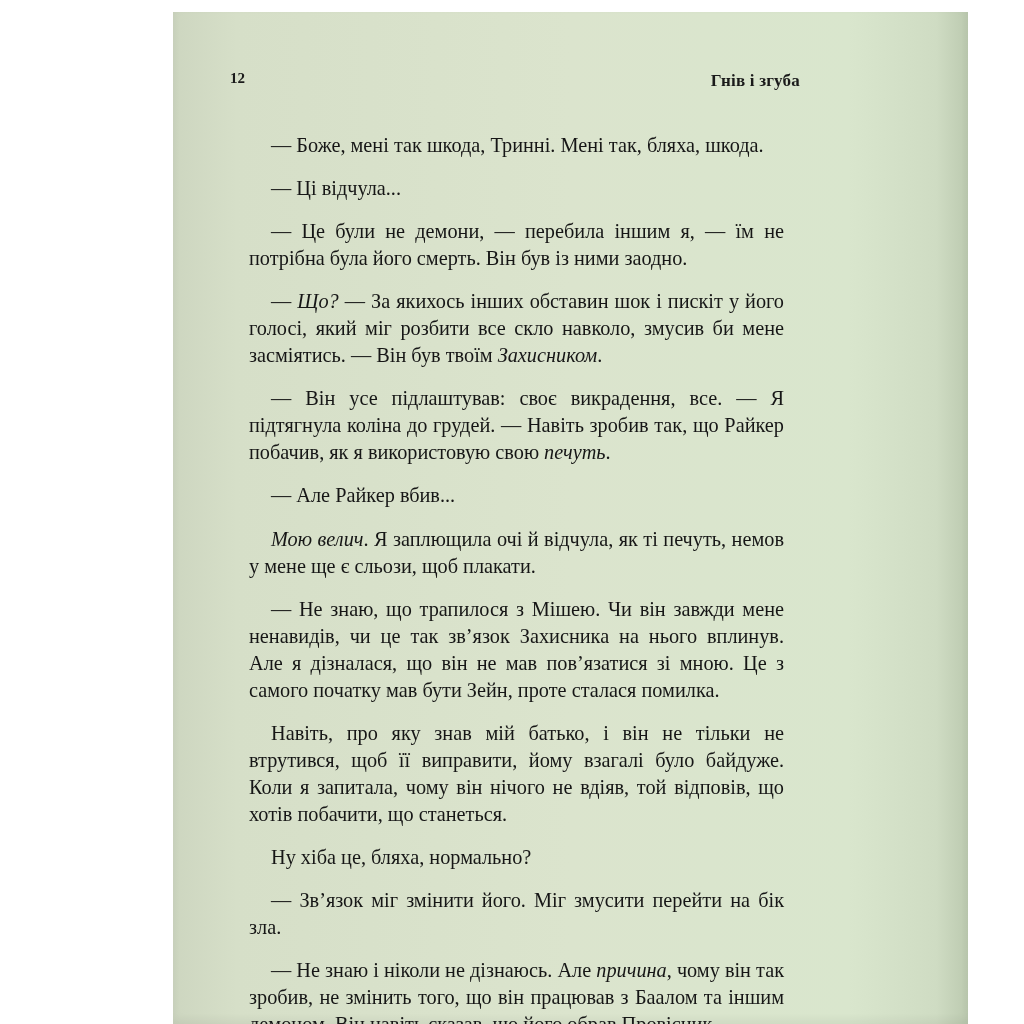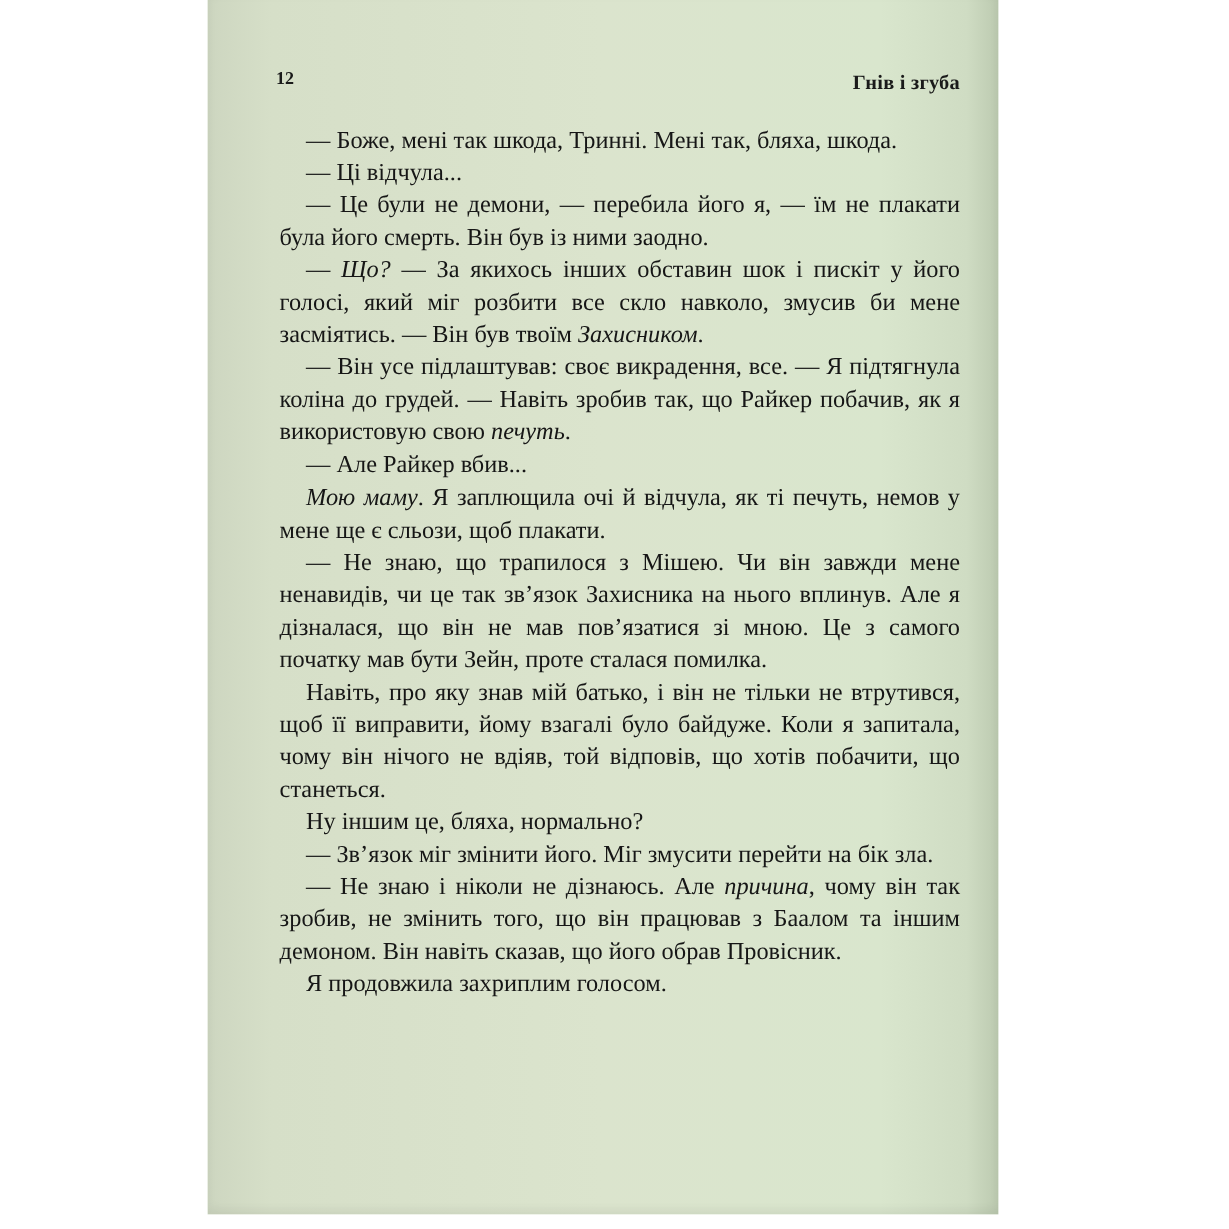--- a/index.html
+++ b/index.html
@@ -6,22 +6,22 @@
     margin: 0;
     padding: 0;
     width: 1024px;
     height: 1024px;
     background: #ffffff;
     overflow: hidden;
   }
   .page {
     position: absolute;
     left: 173px;
-    top: 0;
-    width: 659px;
+    top: 12px;
+    width: 795px;
     height: 1012px;
     background: linear-gradient(90deg, #cdd6c0 0%, #d6dfc8 8%, #dbe4cd 50%, #d9e6cd 85%, #cfdcc3 96%, #bccab0 100%);
     box-shadow: inset 0 -4px 8px rgba(0,0,0,0.06);
   }
   .running-head {
     position: absolute;
     top: 58px;
     left: 57px;
     width: 570px;
     height: 20px;
@@ -50,21 +50,21 @@
     top: 104px;
     left: 60px;
     width: 567px;
     font-family: "Liberation Serif", serif;
     font-size: 20.3px;
     line-height: 27.05px;
     color: #161616;
     text-align: justify;
   }
   .para {
-    margin: 0;
+    margin: 16px;
     text-indent: 22px;
   }
   .para em { font-style: italic; }
 </style>
 </head>
 <body>
 
 <div class="page">
   <div class="running-head">
     <span class="page-number">12</span>
@@ -72,36 +72,36 @@
   </div>
 
   <div class="body-text">
     <p class="para">
       <span>— Боже, мені так шкода, Тринні. Мені так, бляха, шкода.</span>
     </p>
     <p class="para">
       <span>— Ці відчула...</span>
     </p>
     <p class="para">
-      <span>— Це були не демони, — перебила його я, — їм не плакати була його смерть. Він був із ними заодно.</span>
+      <span>— Це були не демони, — перебила іншим я, — їм не потрібна була його смерть. Він був із ними заодно.</span>
     </p>
     <p class="para"><span>— </span><em>Що?</em><span> — За якихось інших обставин шок і пискіт у його голосі, який міг розбити все скло навколо, змусив би мене засміятись. — Він був твоїм </span><em>Захисником</em><span>.</span></p>
     <p class="para"><span>— Він усе підлаштував: своє викрадення, все. — Я підтягнула коліна до грудей. — Навіть зробив так, що Райкер побачив, як я використовую свою </span><em>печуть</em><span>.</span></p>
     <p class="para">
       <span>— Але Райкер вбив...</span>
     </p>
-    <p class="para"><em>Мою маму</em><span>. Я заплющила очі й відчула, як ті печуть, немов у мене ще є сльози, щоб плакати.</span></p>
+    <p class="para"><em>Мою велич</em><span>. Я заплющила очі й відчула, як ті печуть, немов у мене ще є сльози, щоб плакати.</span></p>
     <p class="para">
       <span>— Не знаю, що трапилося з Мішею. Чи він завжди мене ненавидів, чи це так зв’язок Захисника на нього вплинув. Але я дізналася, що він не мав пов’язатися зі мною. Це з самого початку мав бути Зейн, проте сталася помилка.</span>
     </p>
     <p class="para">
       <span>Навіть, про яку знав мій батько, і він не тільки не втрутився, щоб її виправити, йому взагалі було байдуже. Коли я запитала, чому він нічого не вдіяв, той відповів, що хотів побачити, що станеться.</span>
     </p>
     <p class="para">
-      <span>Ну іншим це, бляха, нормально?</span>
+      <span>Ну хіба це, бляха, нормально?</span>
     </p>
     <p class="para">
       <span>— Зв’язок міг змінити його. Міг змусити перейти на бік зла.</span>
     </p>
     <p class="para"><span>— Не знаю і ніколи не дізнаюсь. Але </span><em>причина</em><span>, чому він так зробив, не змінить того, що він працював з Баалом та іншим демоном. Він навіть сказав, що його обрав Провісник.</span></p>
     <p class="para">
       <span>Я продовжила захриплим голосом.</span>
     </p>
   </div>
 </div>

